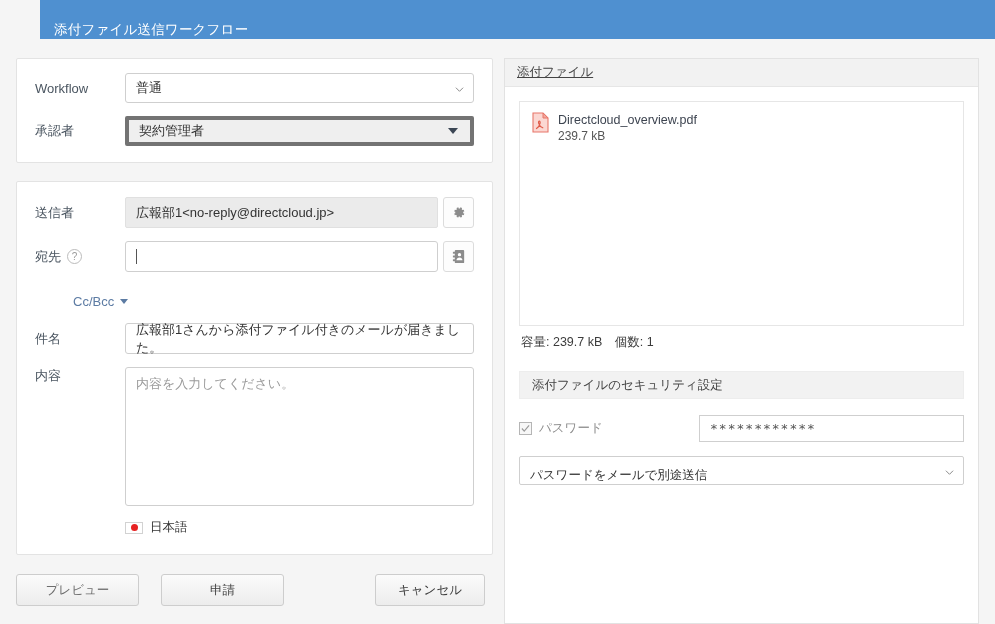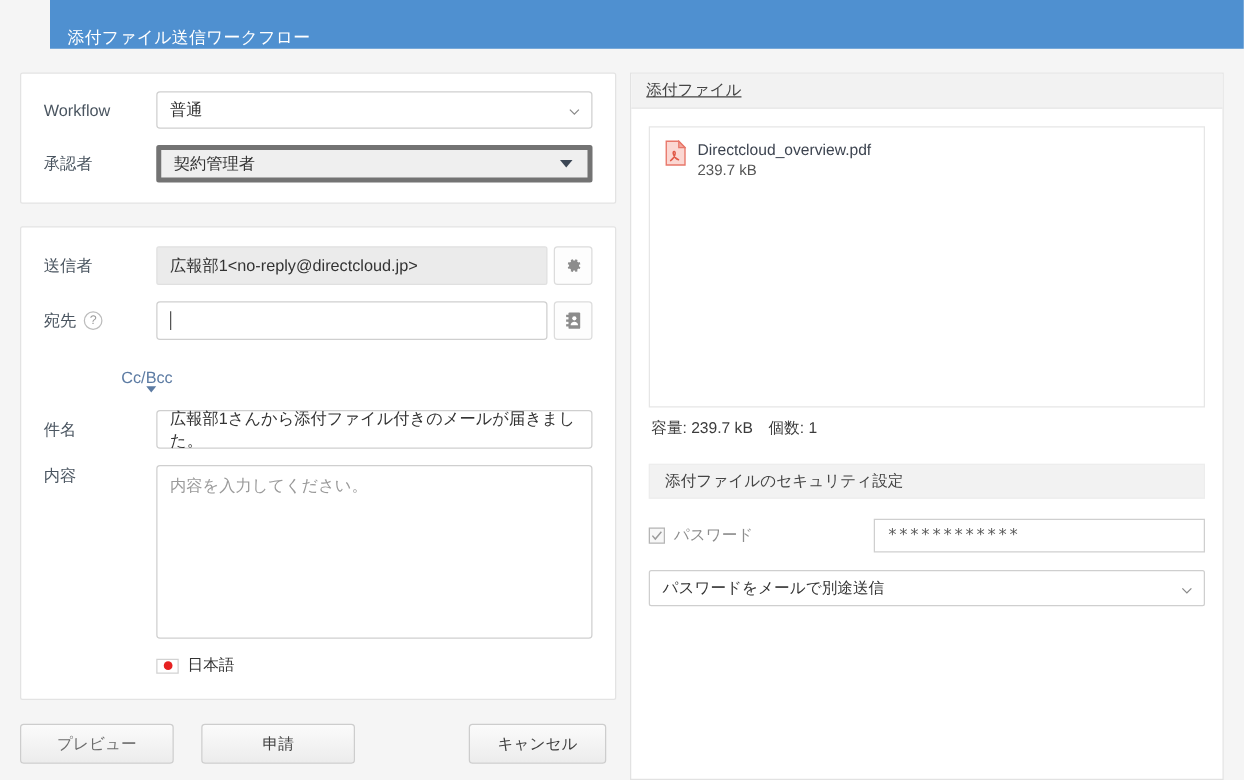--- a/index.html
+++ b/index.html
@@ -151,25 +151,25 @@
     width: 31px; height: 31px;
     margin-left: 5px;
     background: #fdfdfd;
     border: 1px solid #dcdcdc;
     border-radius: 3px;
     display: flex; align-items: center; justify-content: center;
     cursor: pointer;
     flex: 0 0 31px;
   }
   .cc-row {
-    margin: 9px 0 14px 62px;
+    margin: 9px 0 14px 38px;
     font-size: 13px;
     color: #5c7ba3;
     cursor: pointer;
-    display: inline-flex; align-items: center; flex-direction: column;
+    display: inline-flex; align-items: center;
   }
   .cc-row .cc-tri {
     margin-left: 6px;
     width: 0; height: 0;
     border-left: 4.5px solid transparent;
     border-right: 4.5px solid transparent;
     border-top: 5.5px solid #5c7ba3;
   }
   .subject-input {
     flex: 1;
@@ -293,21 +293,21 @@
     letter-spacing: 1px;
     font-family: "DejaVu Sans Mono", monospace;
   }
   .pw-select {
     position: relative;
     margin: 14px 14px 0 14px;
     height: 29px;
     background: #ffffff;
     border: 1px solid #cfcfcf;
     border-radius: 2px;
-    display: flex; align-items: center;
+    display: flex; align-items: flex-end;
     padding: 0 28px 0 10px;
     font-size: 12.5px;
     color: #333;
     cursor: pointer;
   }
 </style>
 </head>
 <body>
 
 <div class="window">

